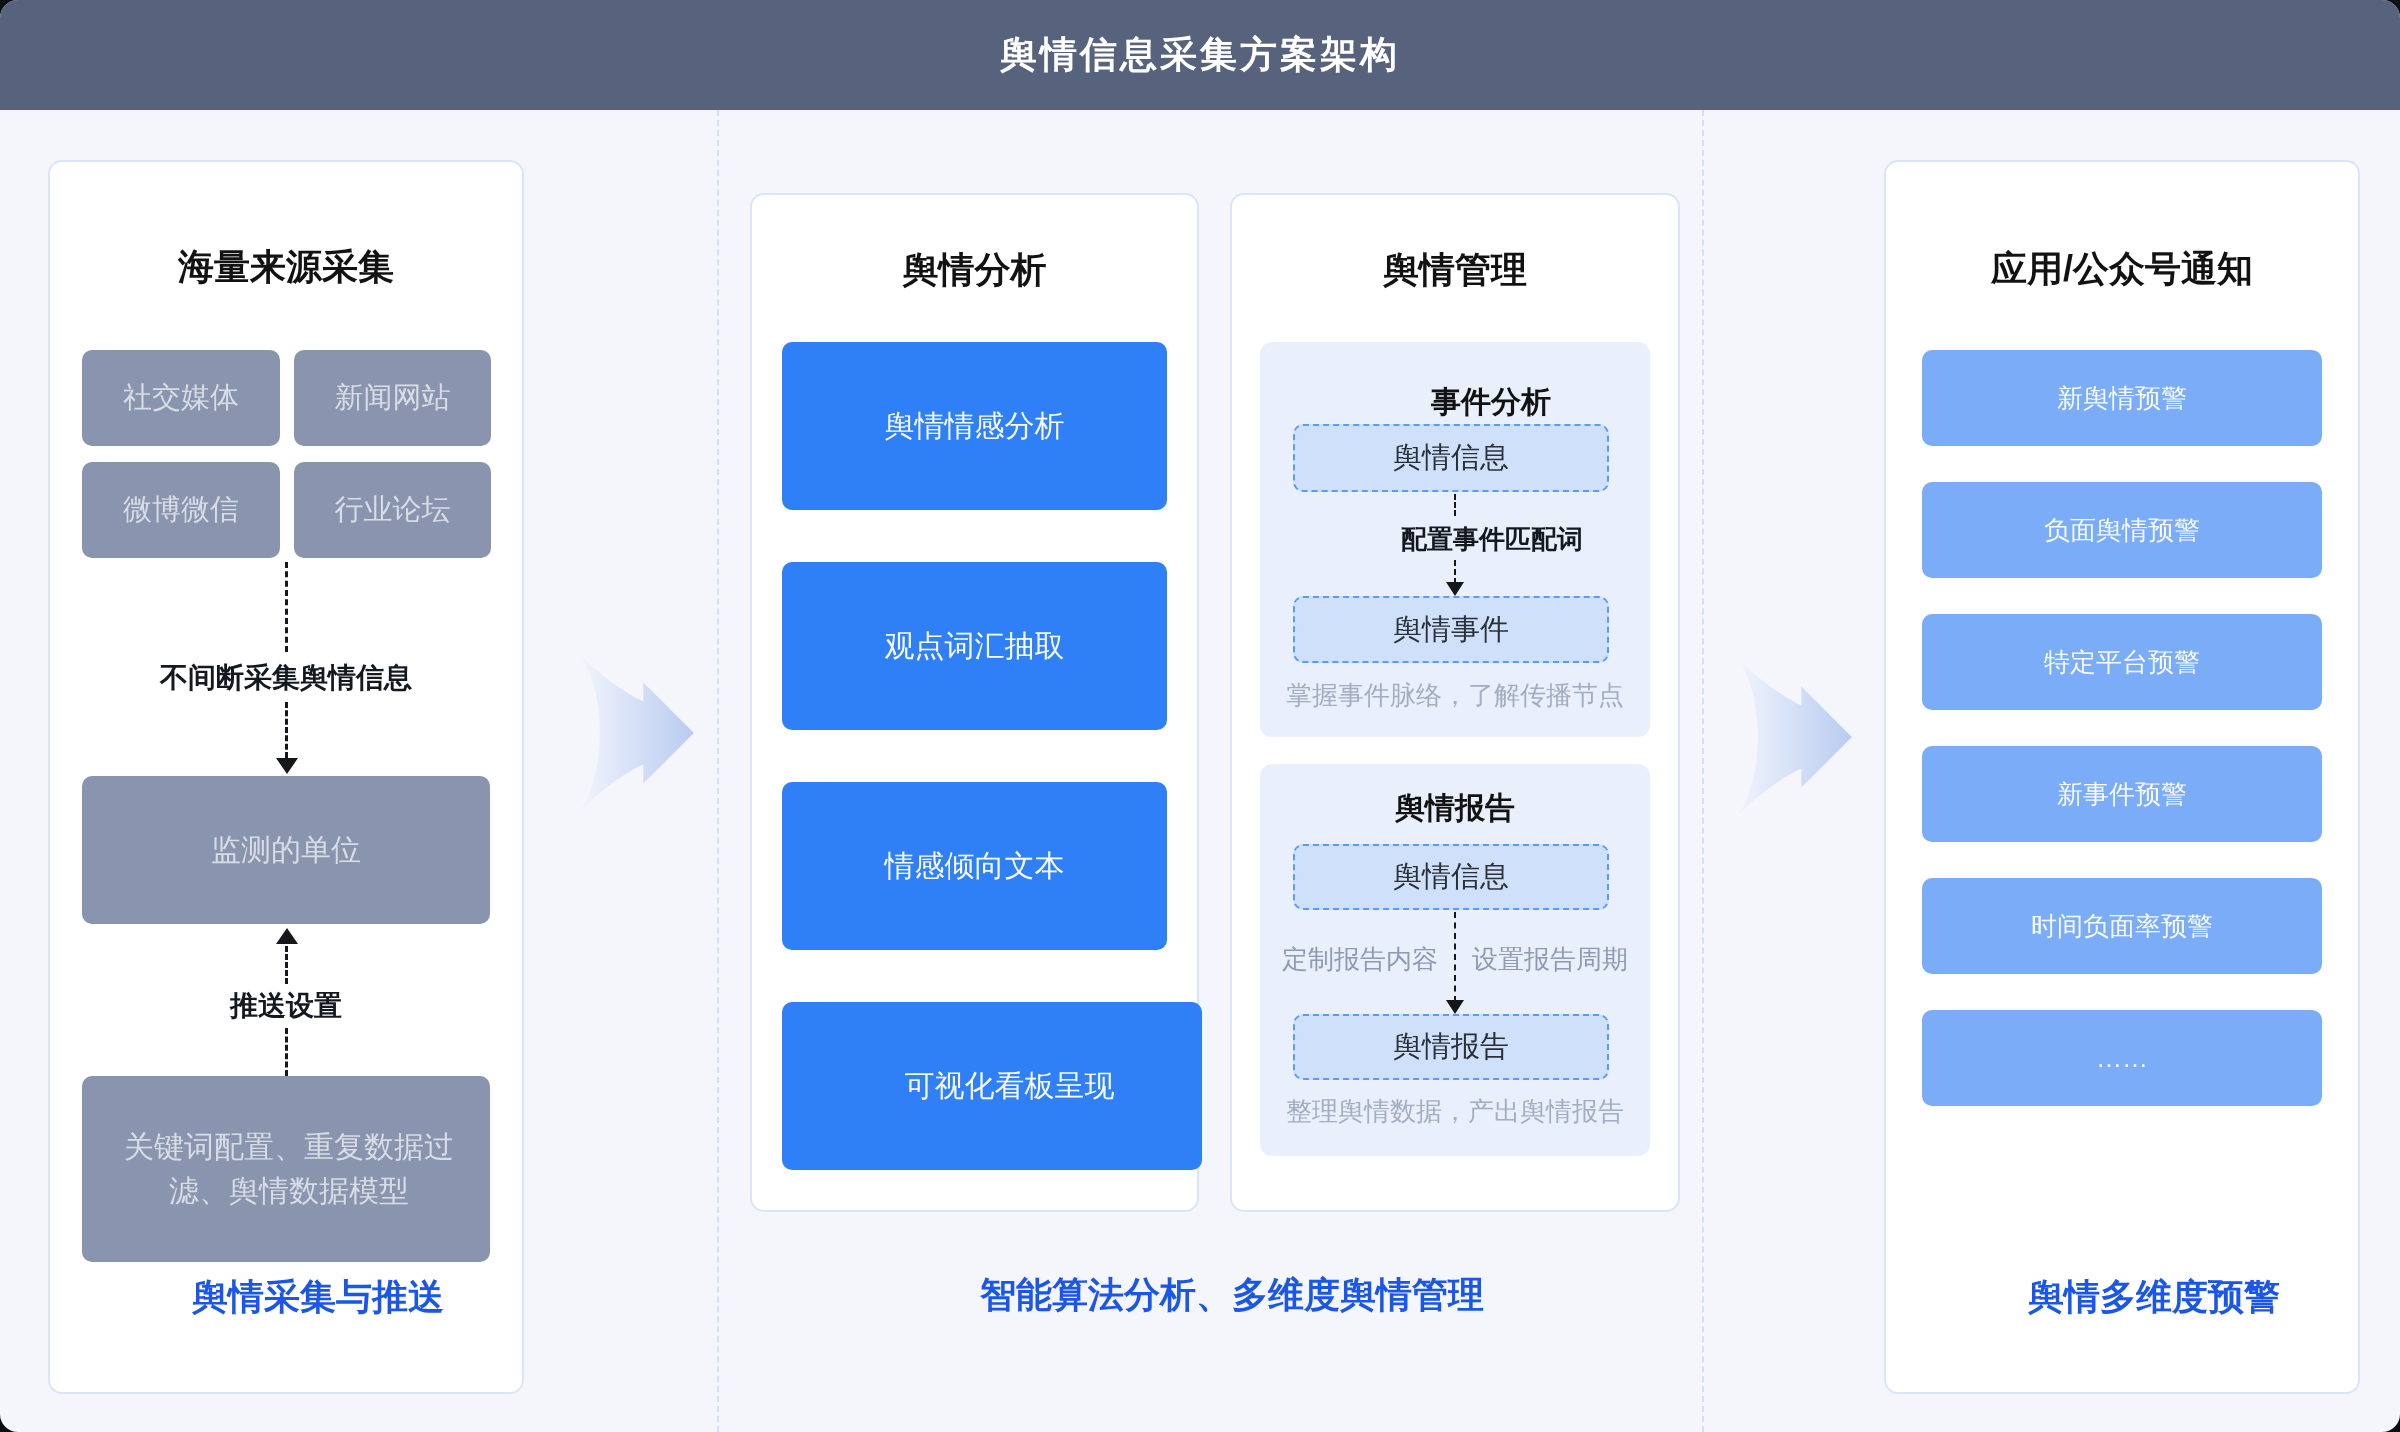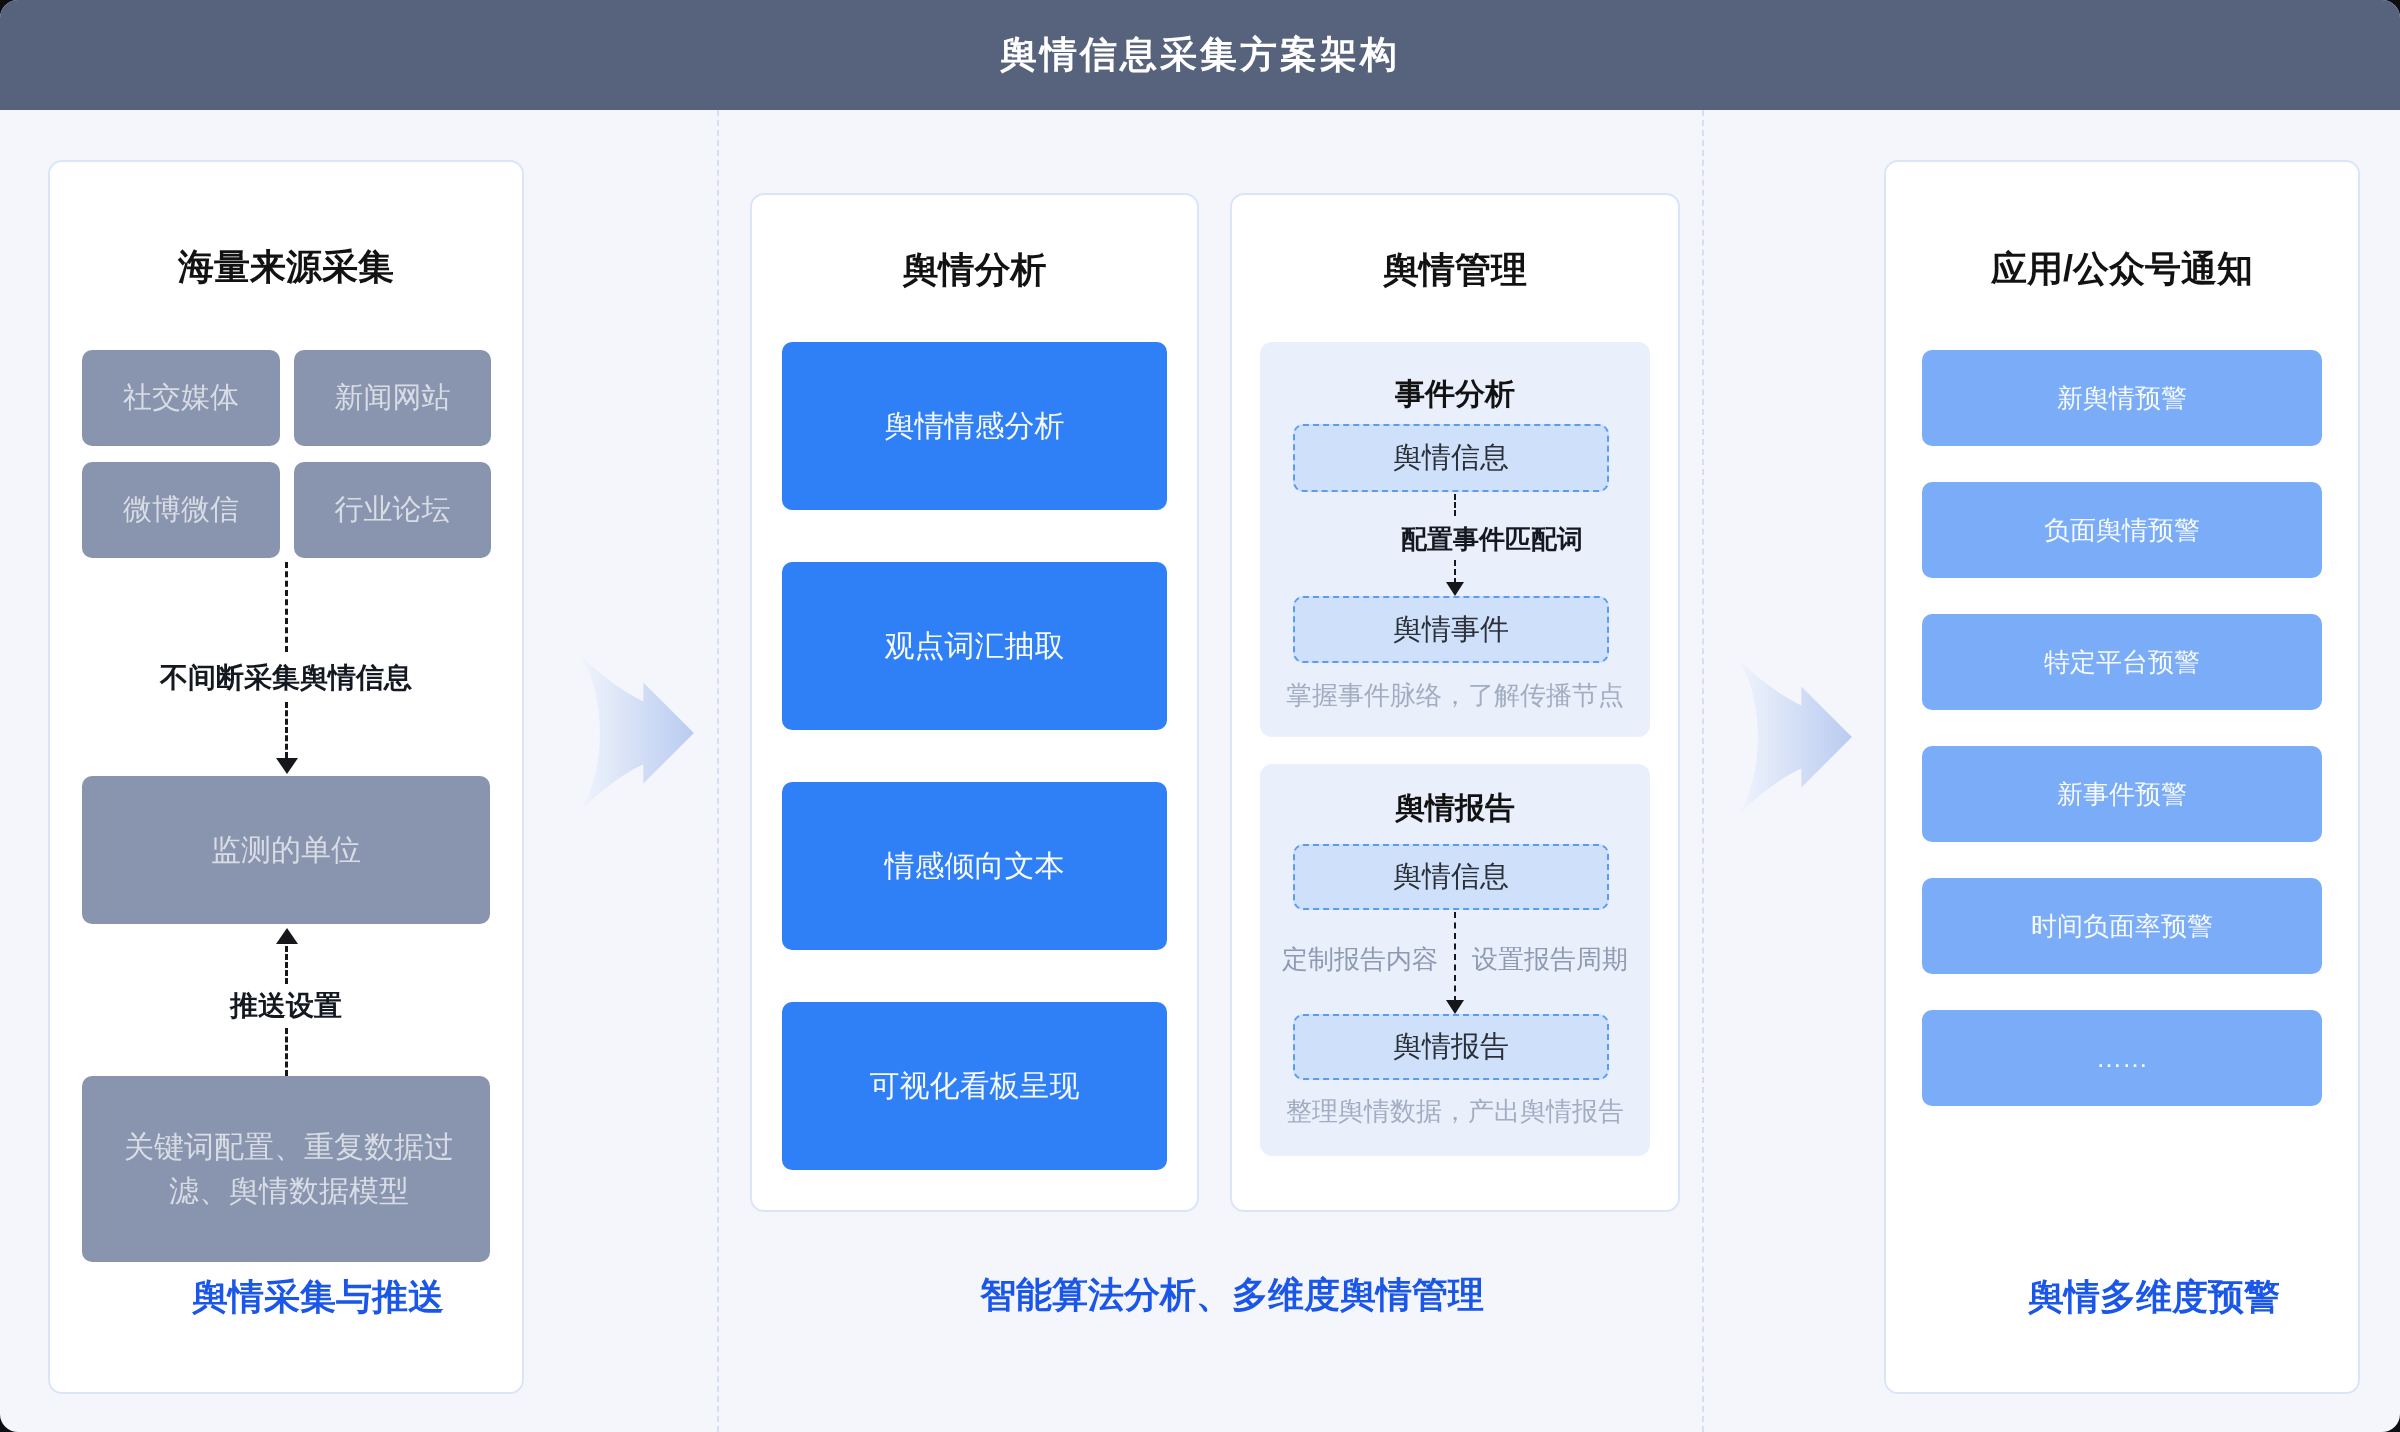--- a/index.html
+++ b/index.html
@@ -88,28 +88,28 @@
       </linearGradient>
     </defs>
     <path d="M2,2 C34,34 62,46 62,46 L62,28 L110,76 L62,124 L62,106 C34,118 2,150 2,150 C27,112 27,40 2,2 Z" fill="url(#ag1)"></path>
   </svg>
 
   <div class="card" style="left:750px;top:193px;width:445px;height:1015px;">
     <div class="card-title" style="top:54px;">舆情分析</div>
     <div class="box blue-box" style="left:30px;top:147px;width:385px;height:168px;">舆情情感分析</div>
     <div class="box blue-box" style="left:30px;top:367px;width:385px;height:168px;">观点词汇抽取</div>
     <div class="box blue-box" style="left:30px;top:587px;width:385px;height:168px;">情感倾向文本</div>
-    <div class="box blue-box" style="left:30px;top:807px;width:385px;height:168px;">可视化看板呈现</div>
+    <div class="box blue-box" style="left:30px;top:807px;width:385px;height:168px;padding-left:35px;">可视化看板呈现</div>
   </div>
 
   <div class="card" style="left:1230px;top:193px;width:446px;height:1015px;">
     <div class="card-title" style="top:54px;">舆情管理</div>
 
     <div class="subpanel" style="left:28px;top:147px;width:390px;height:395px;">
-      <div class="subpanel-title" style="top:32px;">事件分析</div>
+      <div class="subpanel-title" style="top:40px;margin-left:36px;">事件分析</div>
       <div class="dash-box" style="left:33px;top:82px;width:316px;height:68px;">舆情信息</div>
       <div class="vdash2" style="left:194px;top:152px;height:22px;"></div>
       <div class="conn-label sm" style="top:180px;margin-left:37px;">配置事件匹配词</div>
       <div class="vdash2" style="left:194px;top:218px;height:24px;"></div>
       <div class="arrow-down sm" style="left:186px;top:240px;"></div>
       <div class="dash-box" style="left:33px;top:254px;width:316px;height:67px;">舆情事件</div>
       <div class="note" style="top:336px;">掌握事件脉络，了解传播节点</div>
     </div>
 
     <div class="subpanel" style="left:28px;top:569px;width:390px;height:392px;">

